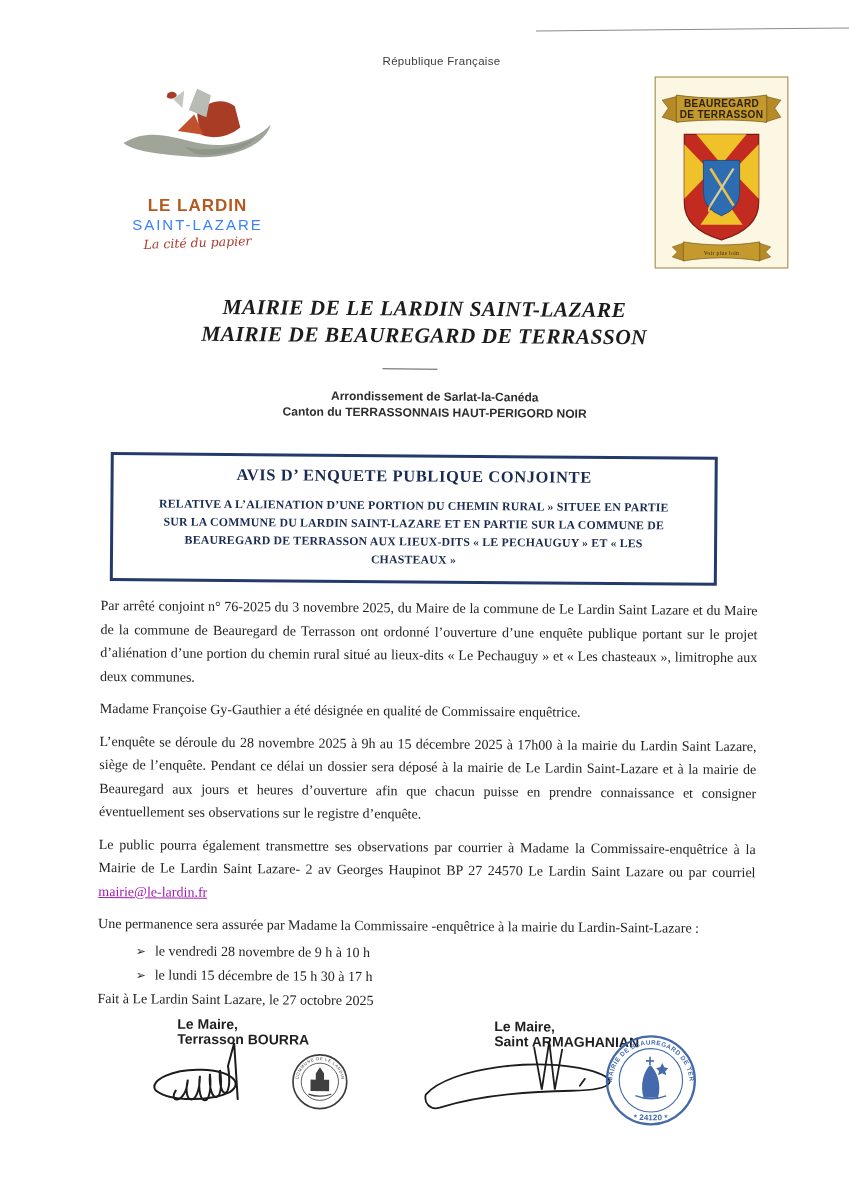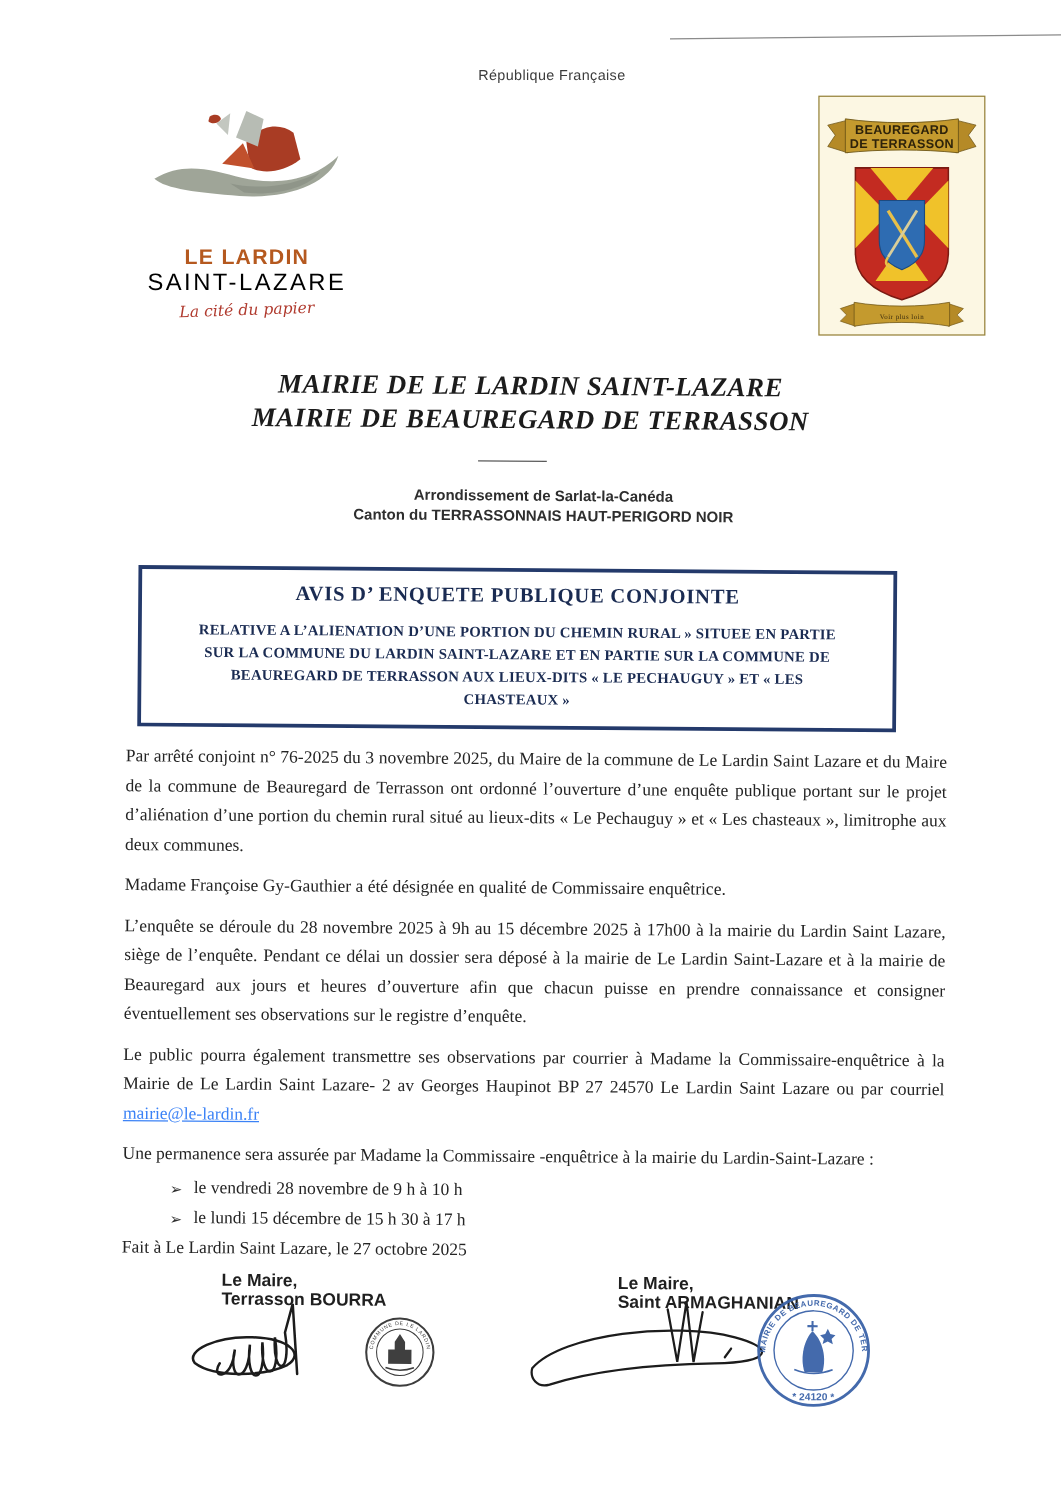--- a/index.html
+++ b/index.html
@@ -16,22 +16,22 @@
   
   .republique{top:55px; left:0; width:100%; text-align:center;
     font-family:"Liberation Sans", sans-serif; font-size:11.5px; color:#3c3c3c;
     transform:translateX(17px); letter-spacing:.3px;}
 
   
   .logo{top:86px; left:110px; width:175px; text-align:center;}
   .logo svg{display:block; margin:0 auto;}
   .logo-line1{font-family:"Liberation Sans", sans-serif; font-weight:bold;
     font-size:17px; letter-spacing:1px; color:#b5591f; margin-top:18px;}
-  .logo-line2{font-family:"Liberation Sans", sans-serif; font-size:19px;
-    letter-spacing:2px; color:#000000; margin-top:0;}
+  .logo-line2{font-family:"Liberation Sans", sans-serif; font-size:15px;
+    letter-spacing:2px; color:#3b82f6; margin-top:0;}
   .logo-tagline{font-family:"DejaVu Serif", serif; font-style:italic;
     font-size:12.5px; color:#b03a2e; margin-top:2px; transform:rotate(-2deg);}
 
   
   .crest{top:76px; left:654px;}
 
   .tilt{transform:rotate(0.45deg); transform-origin:100px 300px;}
 
   
   .titles{top:293px; left:0; width:849px; text-align:center;
@@ -46,21 +46,21 @@
   .notice-box{top:452px; left:112px; width:575px; border:3px solid #243a6b;
     padding:9px 13px 12px 13px; text-align:center; color:#1a2b52; background:#fff;}
   .notice-title{font-weight:bold; font-size:16.5px; letter-spacing:.6px; margin-bottom:10px;}
   .notice-sub{font-weight:bold; font-size:11.8px; line-height:18px; letter-spacing:.2px;}
   .notice-sub span{display:block;}
 
   
   .body-text{top:594px; left:103px; width:657px; font-size:14px;
     line-height:23.5px; text-align:justify; color:#242424;}
   .body-text p{margin:0 0 9px 0;}
-  .email-link{color:#3b82f6; text-decoration:underline; cursor:pointer;}
+  .email-link{color:#a21caf; text-decoration:underline; cursor:pointer;}
   .bullets{margin:2px 0 0 38px;}
   .bullet-row{display:flex; gap:9px; line-height:24px;}
   .bullet-glyph{font-family:"DejaVu Sans", sans-serif; font-size:12px; color:#2e2e2e;}
   .closing{margin:11px 0 0 6px;}
 
   
   .sig-label{font-family:"Liberation Sans", sans-serif; font-weight:bold;
     font-size:14px; line-height:14.5px; color:#1f1f1f;}
   .sig-left-label{top:1016px; left:183px;}
   .sig-right-label{top:1016px; left:500px;}

